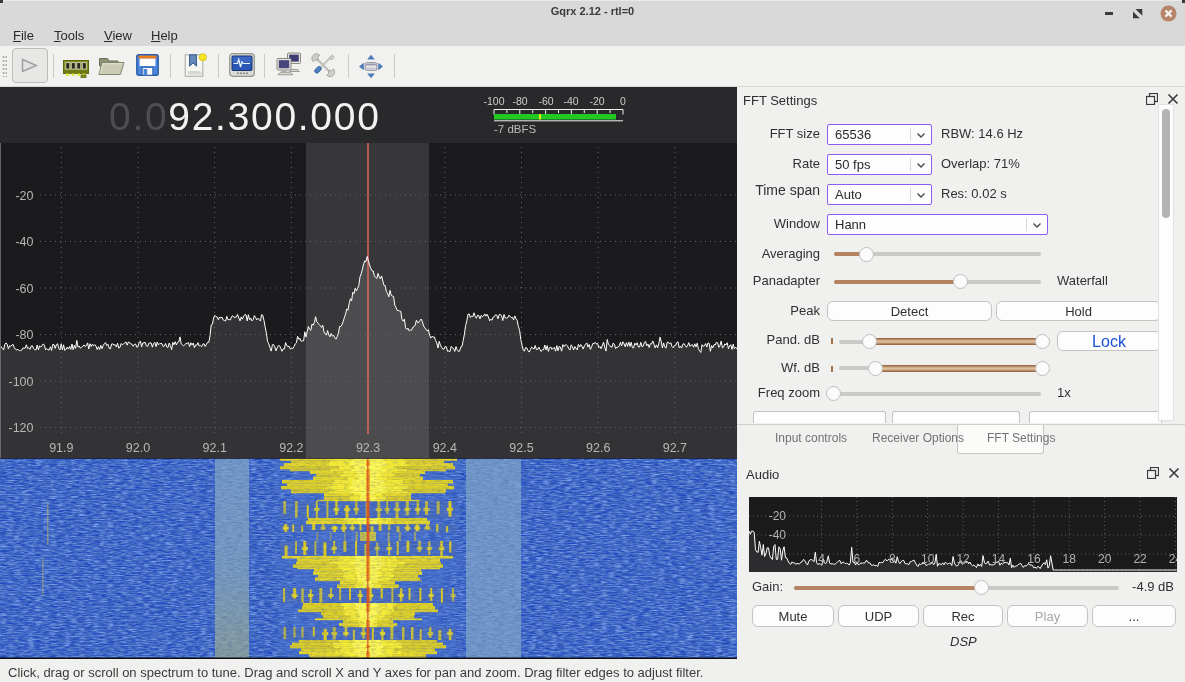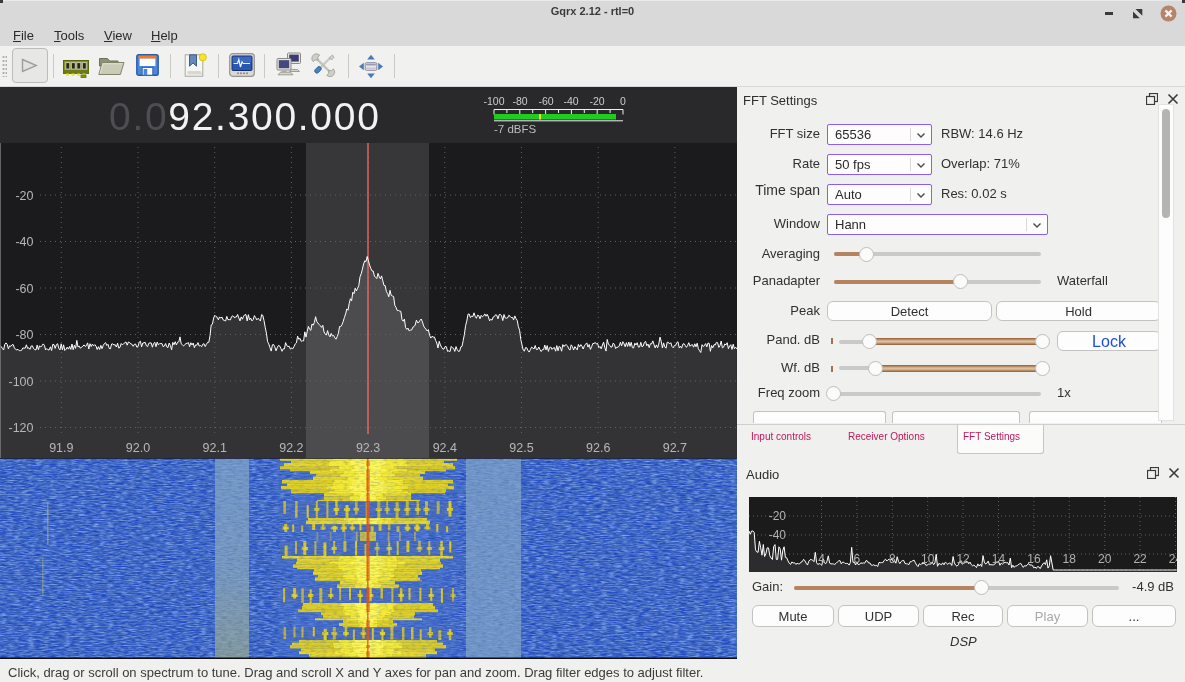--- a/index.html
+++ b/index.html
@@ -26,21 +26,21 @@
 .combo .csep { position:absolute; right:20px; top:3px; bottom:3px; width:1px; background:#d9d9d7; }
 .combo .chev { position:absolute; right:5px; top:7px; }
 .btn { position:absolute; background:#fdfdfd; border:1px solid #c3c3c1; border-radius:6px; text-align:center; }
 .clipbtn { border-radius:3px 3px 0 0; border-bottom:none; }
 .strack { position:absolute; height:4px; background:#c9c9c7; border-radius:2px; }
 .sfill { position:absolute; height:4px; border-radius:2px; }
 .shandle { position:absolute; width:15px; height:15px; border-radius:50%; background:#fbfbfb; border:1px solid #bdbdbb; }
 .rbar { position:absolute; height:7px; background:linear-gradient(#a87a54, #ddbf9e 40%, #ddbf9e 60%, #a87a54); border:1px solid #9c6b47; border-radius:1px; }
 .rtick { position:absolute; width:2px; height:6px; background:#a0714f; }
 #tabline { position:absolute; left:737px; top:424px; width:448px; height:1px; background:#cfcfcc; }
-.tab { position:absolute; top:431px; font-size:10px; color:#be185d; }
+.tab { position:absolute; top:431px; font-size:12px; color:#737373;margin-left:24px; }
 #activetab { position:absolute; left:957px; top:425px; width:87px; height:29px; background:#fbfbfa; border:1px solid #c6c6c4; border-top:none; border-radius:0 0 3px 3px; }
 </style></head>
 <body>
 <div id="titlebar">
     <div id="title">Gqrx 2.12 - rtl=0</div>
 <div style="position:absolute;left:0;top:-1px;width:3px;height:3px;background:#3a3a3a"></div>
     <div style="position:absolute;right:0;top:-1px;width:3px;height:3px;background:#3a3a3a"></div>
 <div style="position:absolute;left:1105px;top:11px;width:8px;height:3px;background:#3a3a3a"></div>
 <svg style="position:absolute;left:1132px;top:7px" width="11" height="11" viewBox="0 0 11 11">
       <path d="M3.5,1 h6.8 v6.8 z" fill="#3a3a3a"></path>

